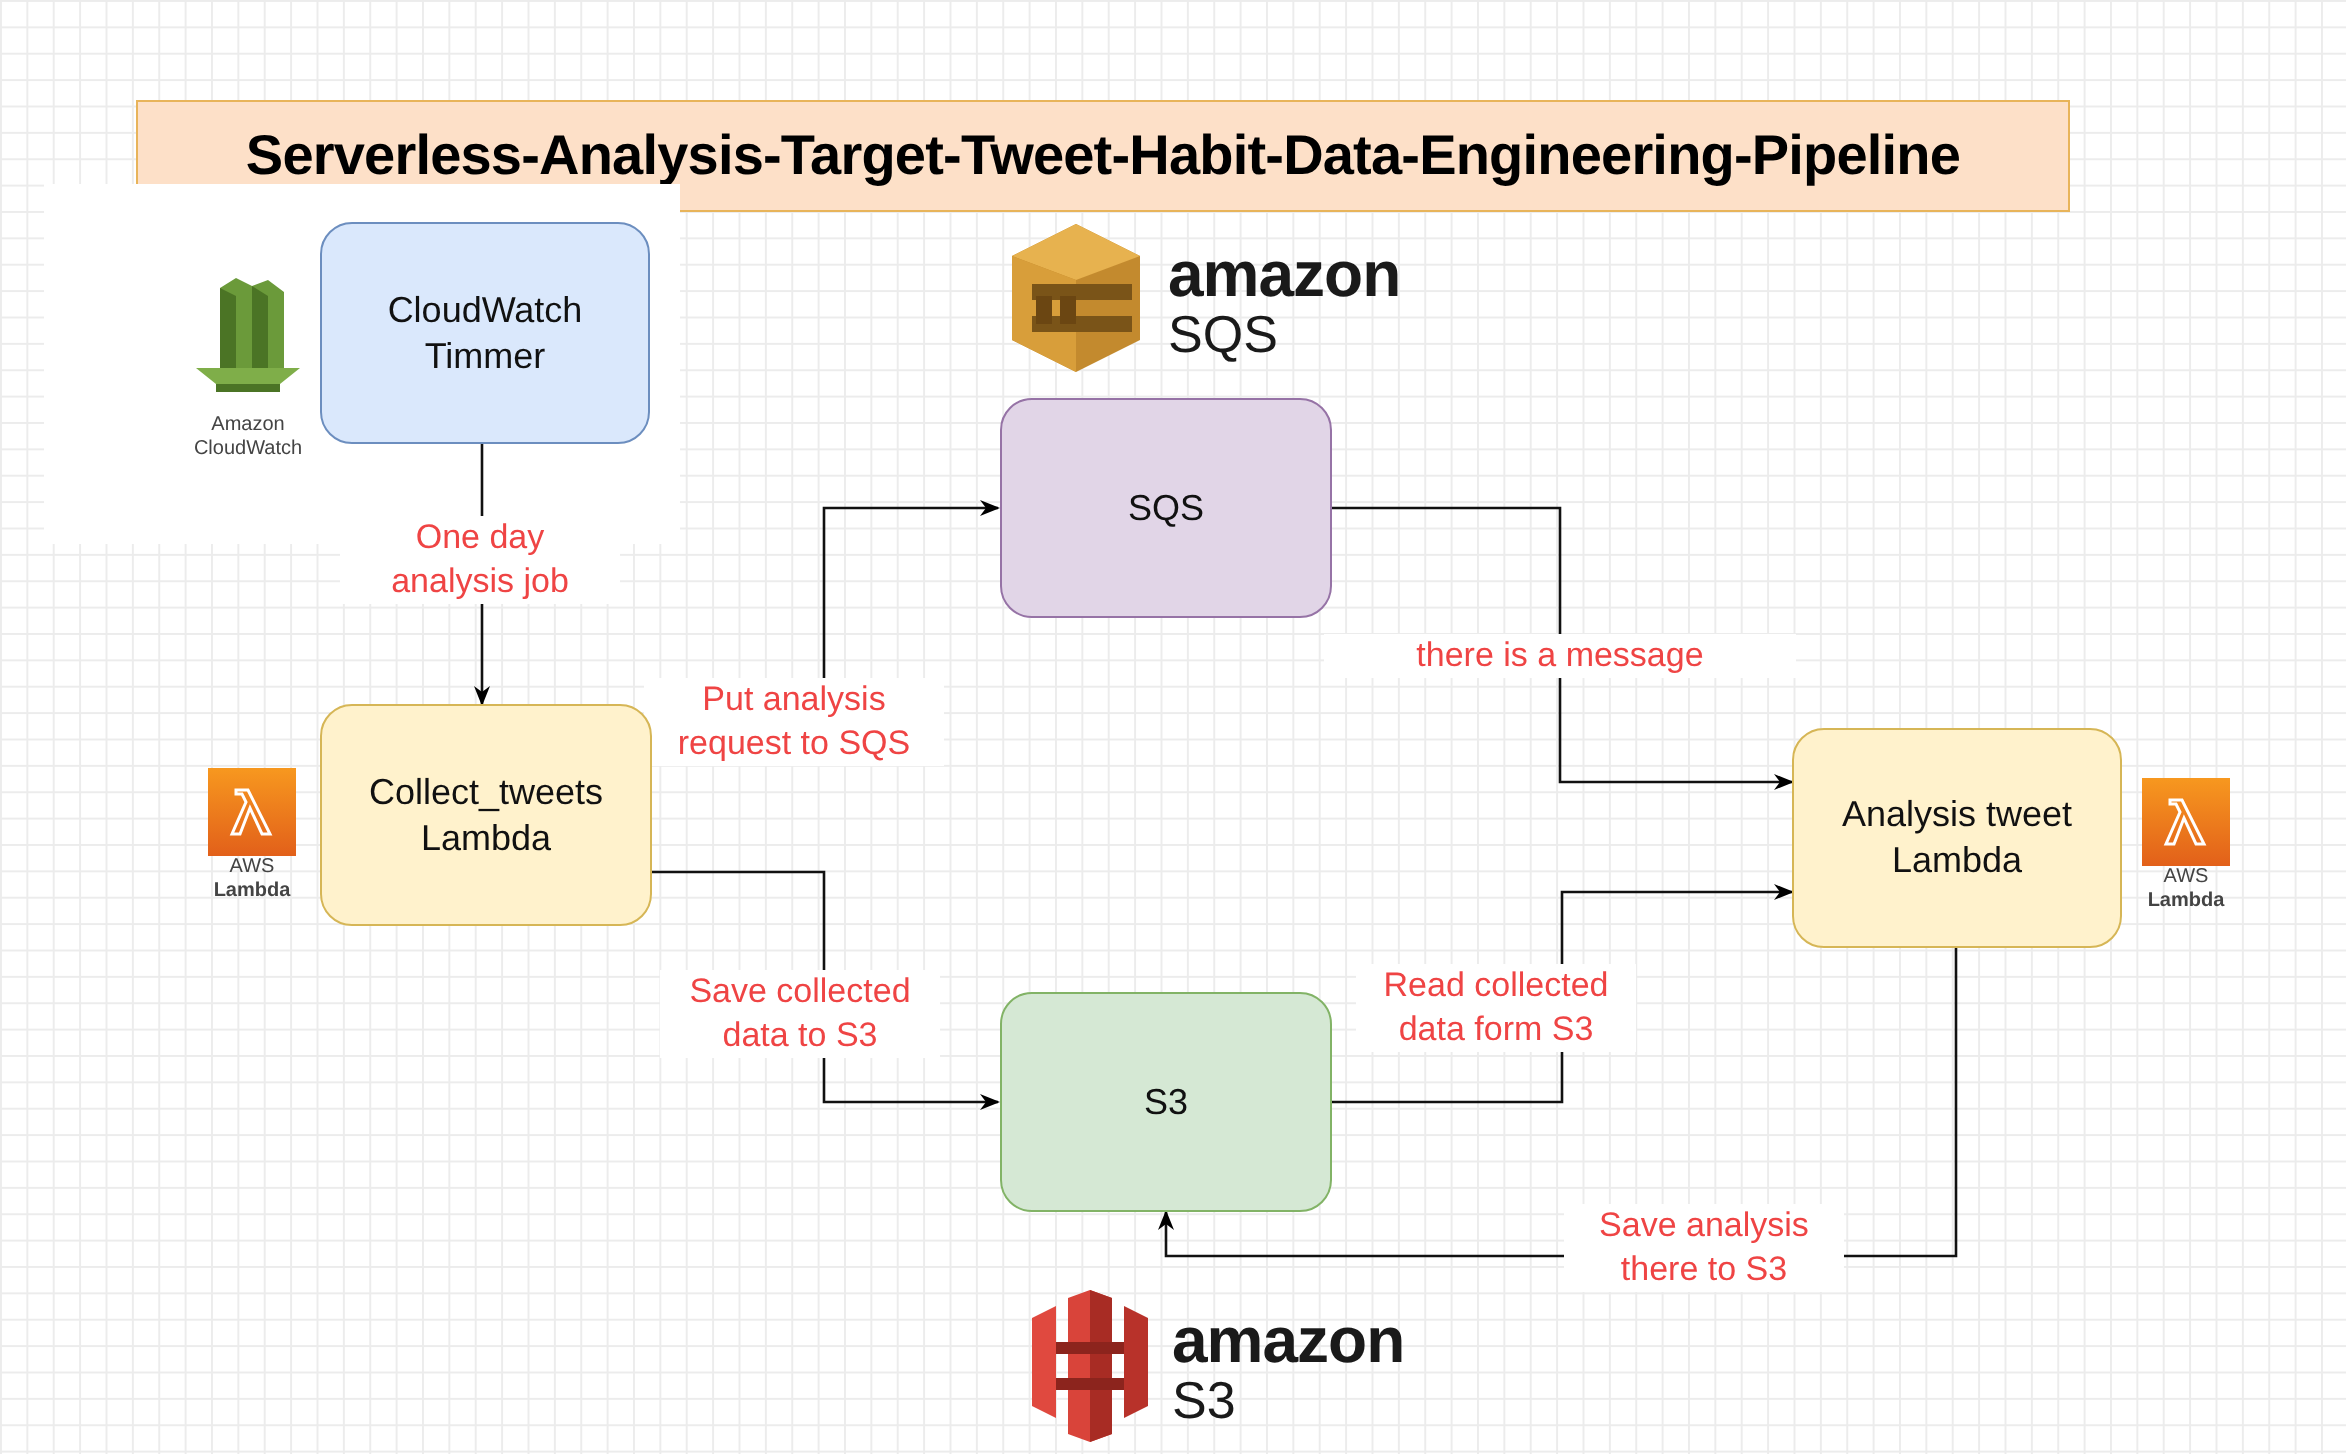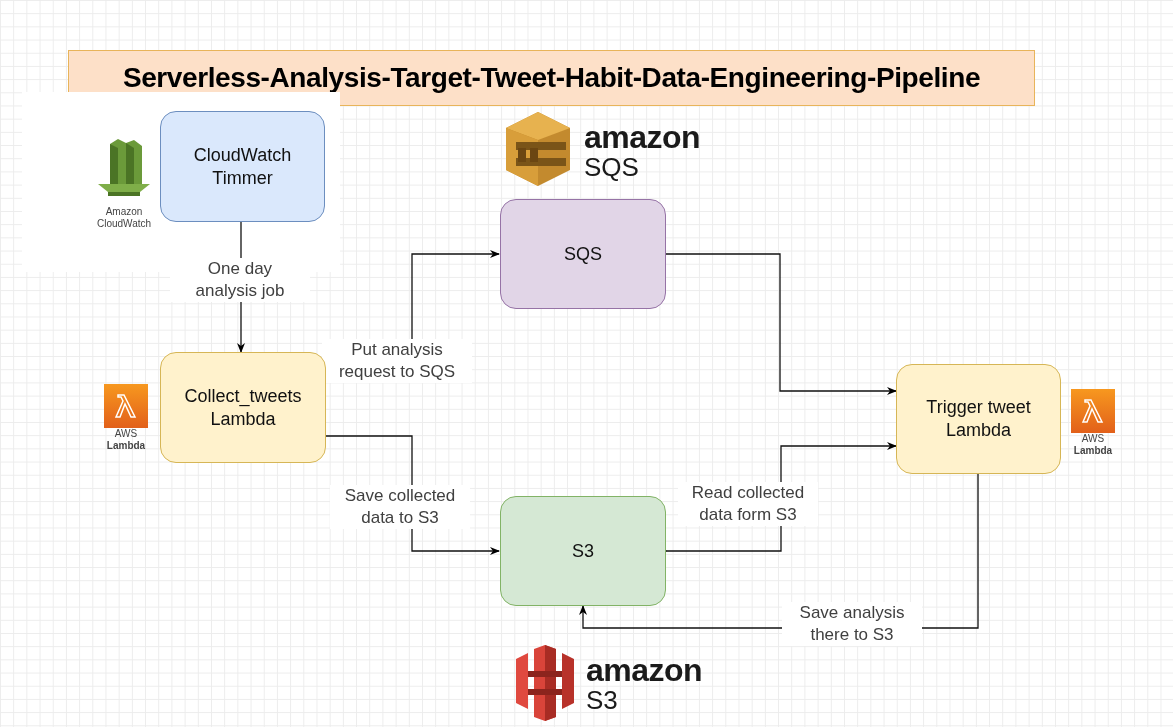--- a/index.html
+++ b/index.html
@@ -22,21 +22,21 @@
   .whitepanel { left: 22px; top: 92px; width: 318px; height: 180px; background: #fff; }
   .node {
     border-radius: 16px; display: flex; align-items: center; justify-content: center;
     text-align: center; font-size: 18px; color: #111; line-height: 23px; box-sizing: border-box;
   }
   .blue { background: #dae8fc; border: 1.5px solid #6c8ebf; }
   .yellow { background: #fff2cc; border: 1.5px solid #d6b656; }
   .purple { background: #e1d5e7; border: 1.5px solid #9673a6; }
   .green { background: #d5e8d4; border: 1.5px solid #82b366; }
   .lbl {
-    background: #fff; font-size: 17px; color: #404040; text-align: center; line-height: 22px;
+    background: #fff; font-size: 17px; color: #ef4444; text-align: center; line-height: 22px;
     white-space: nowrap;
   }
   svg.lines { left: 0; top: 0; }
   .brand-amazon { font-weight: bold; font-size: 32px; color: #1a1a1a; letter-spacing: -0.5px; line-height: 30px; }
   .brand-sub { font-size: 26px; color: #1a1a1a; line-height: 26px; }
   .small-cap { font-size: 10px; color: #444; text-align: center; line-height: 12px; }
   .lambda-icon {
     width: 44px; height: 44px; background: linear-gradient(#f7981f, #e2601a);
   }
 </style>
@@ -112,20 +112,21 @@
 <div class="abs node purple" style="left:500px;top:199px;width:166px;height:110px;">
   <div>SQS</div>
 </div>
 
 <div class="abs lbl" style="left:322px;top:327px;width:150px;margin-top:12px;">
   <div>Put analysis</div>
   <div>request to SQS</div>
 </div>
 
 <div class="abs lbl" style="left:662px;top:317px;width:236px;">
+  <div>there is a message</div>
 </div>
 
 <div class="abs" style="left:104px;top:384px;width:48px;">
   <div class="lambda-icon" style="display:flex;align-items:center;justify-content:center;">
     <svg width="30" height="30" viewBox="0 0 30 30">
         <path d="M7,4 L13,4 L24,26 L20,26 L14,13 L9,26 L5,26 L12,10 L10,6 L7,6 Z" fill="none" stroke="#fff" stroke-width="1.5"></path>
       </svg>
   </div>
   <div class="small-cap" style="width:44px;">
     <div>AWS</div>
@@ -135,21 +136,21 @@
 
 <div class="abs node yellow" style="left:160px;top:352px;width:166px;height:111px;">
   <div>
     <div>Collect_tweets</div>
     <div>Lambda</div>
   </div>
 </div>
 
 <div class="abs node yellow" style="left:896px;top:364px;width:165px;height:110px;">
   <div>
-    <div>Trigger tweet</div>
+    <div>Analysis tweet</div>
     <div>Lambda</div>
   </div>
 </div>
 
 <div class="abs" style="left:1071px;top:389px;width:48px;">
   <div class="lambda-icon" style="display:flex;align-items:center;justify-content:center;">
     <svg width="30" height="30" viewBox="0 0 30 30">
         <path d="M7,4 L13,4 L24,26 L20,26 L14,13 L9,26 L5,26 L12,10 L10,6 L7,6 Z" fill="none" stroke="#fff" stroke-width="1.5"></path>
       </svg>
   </div>

